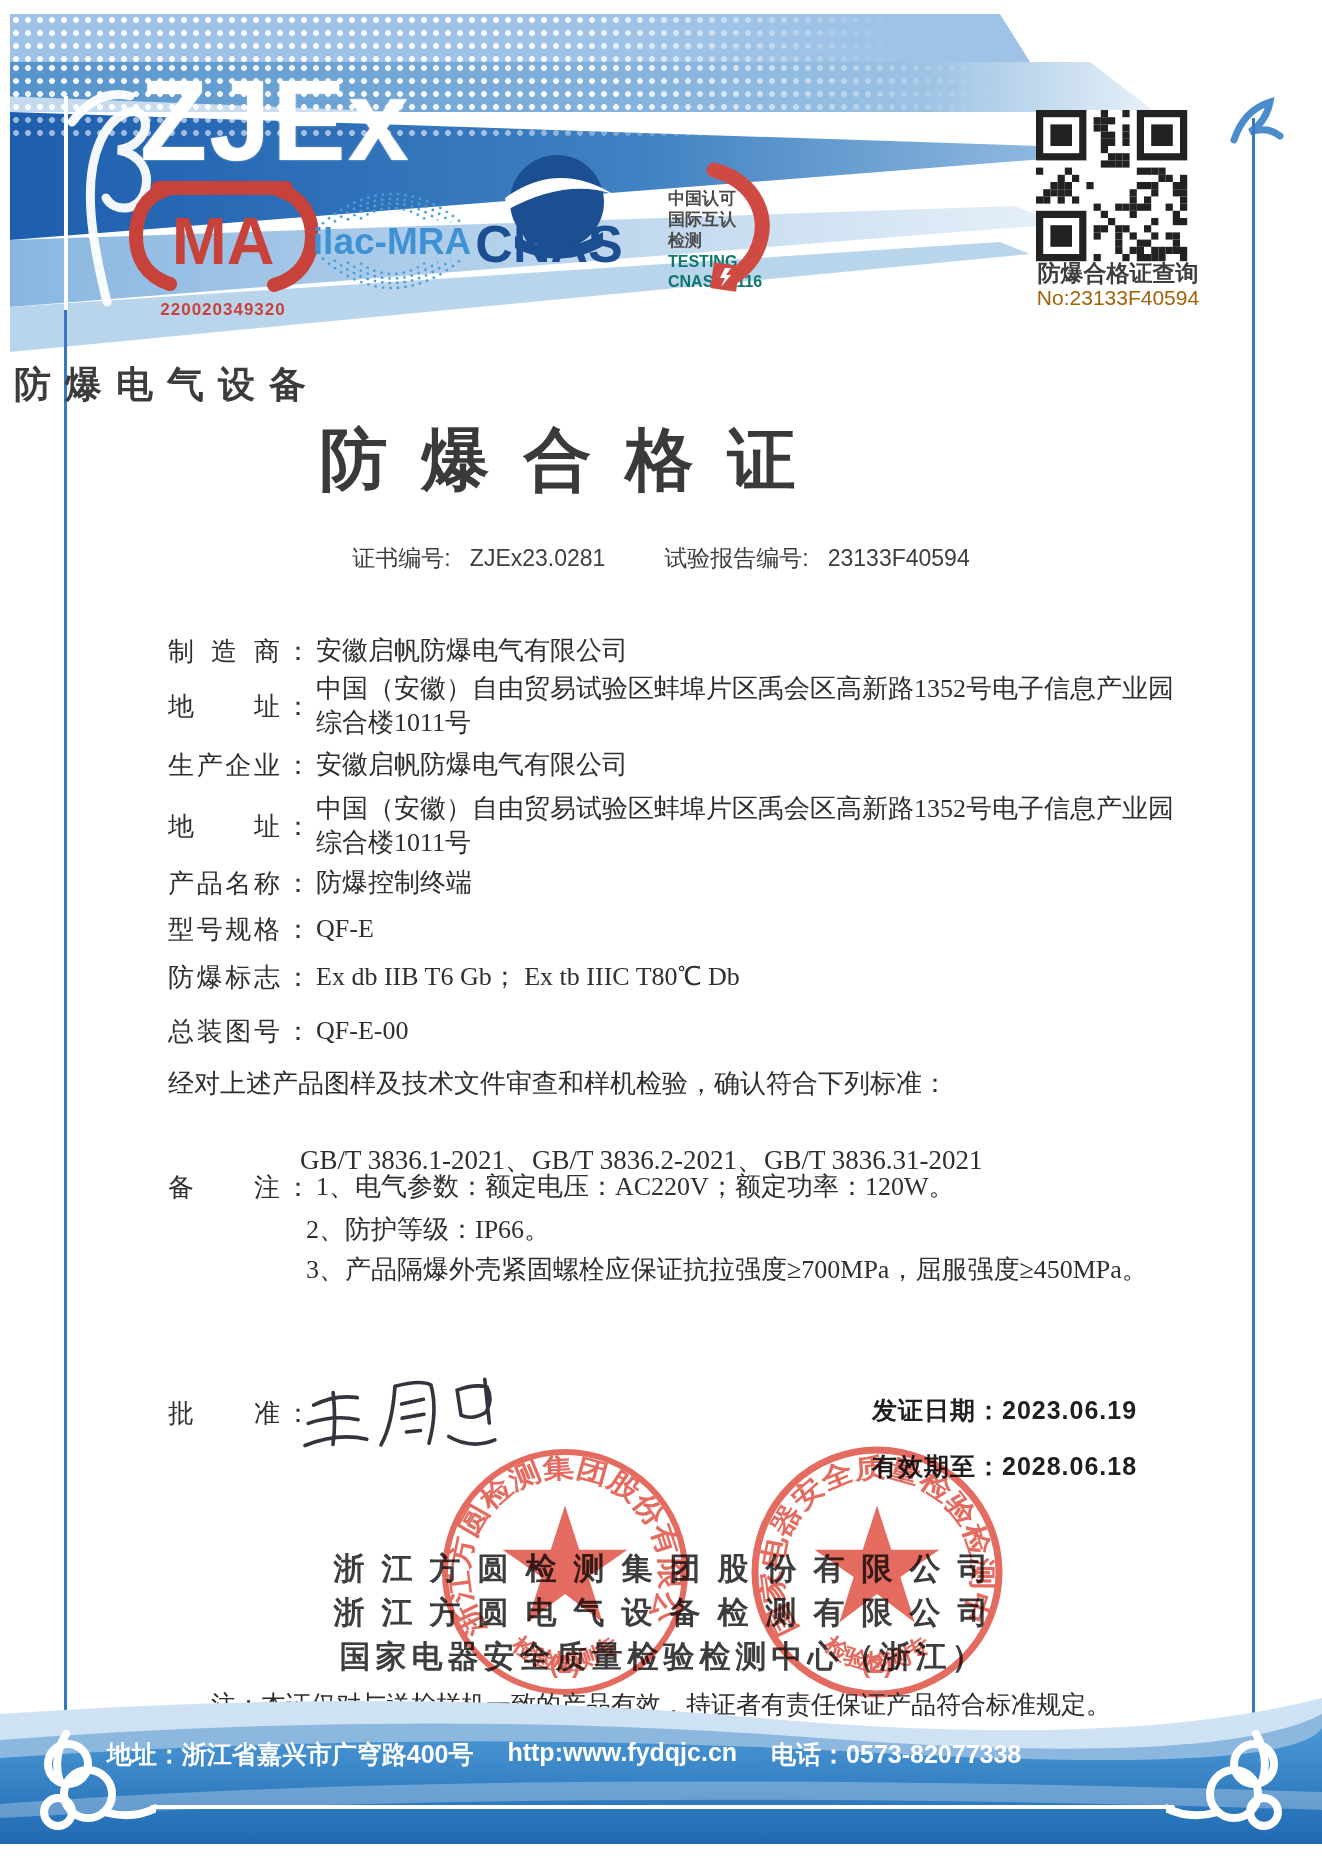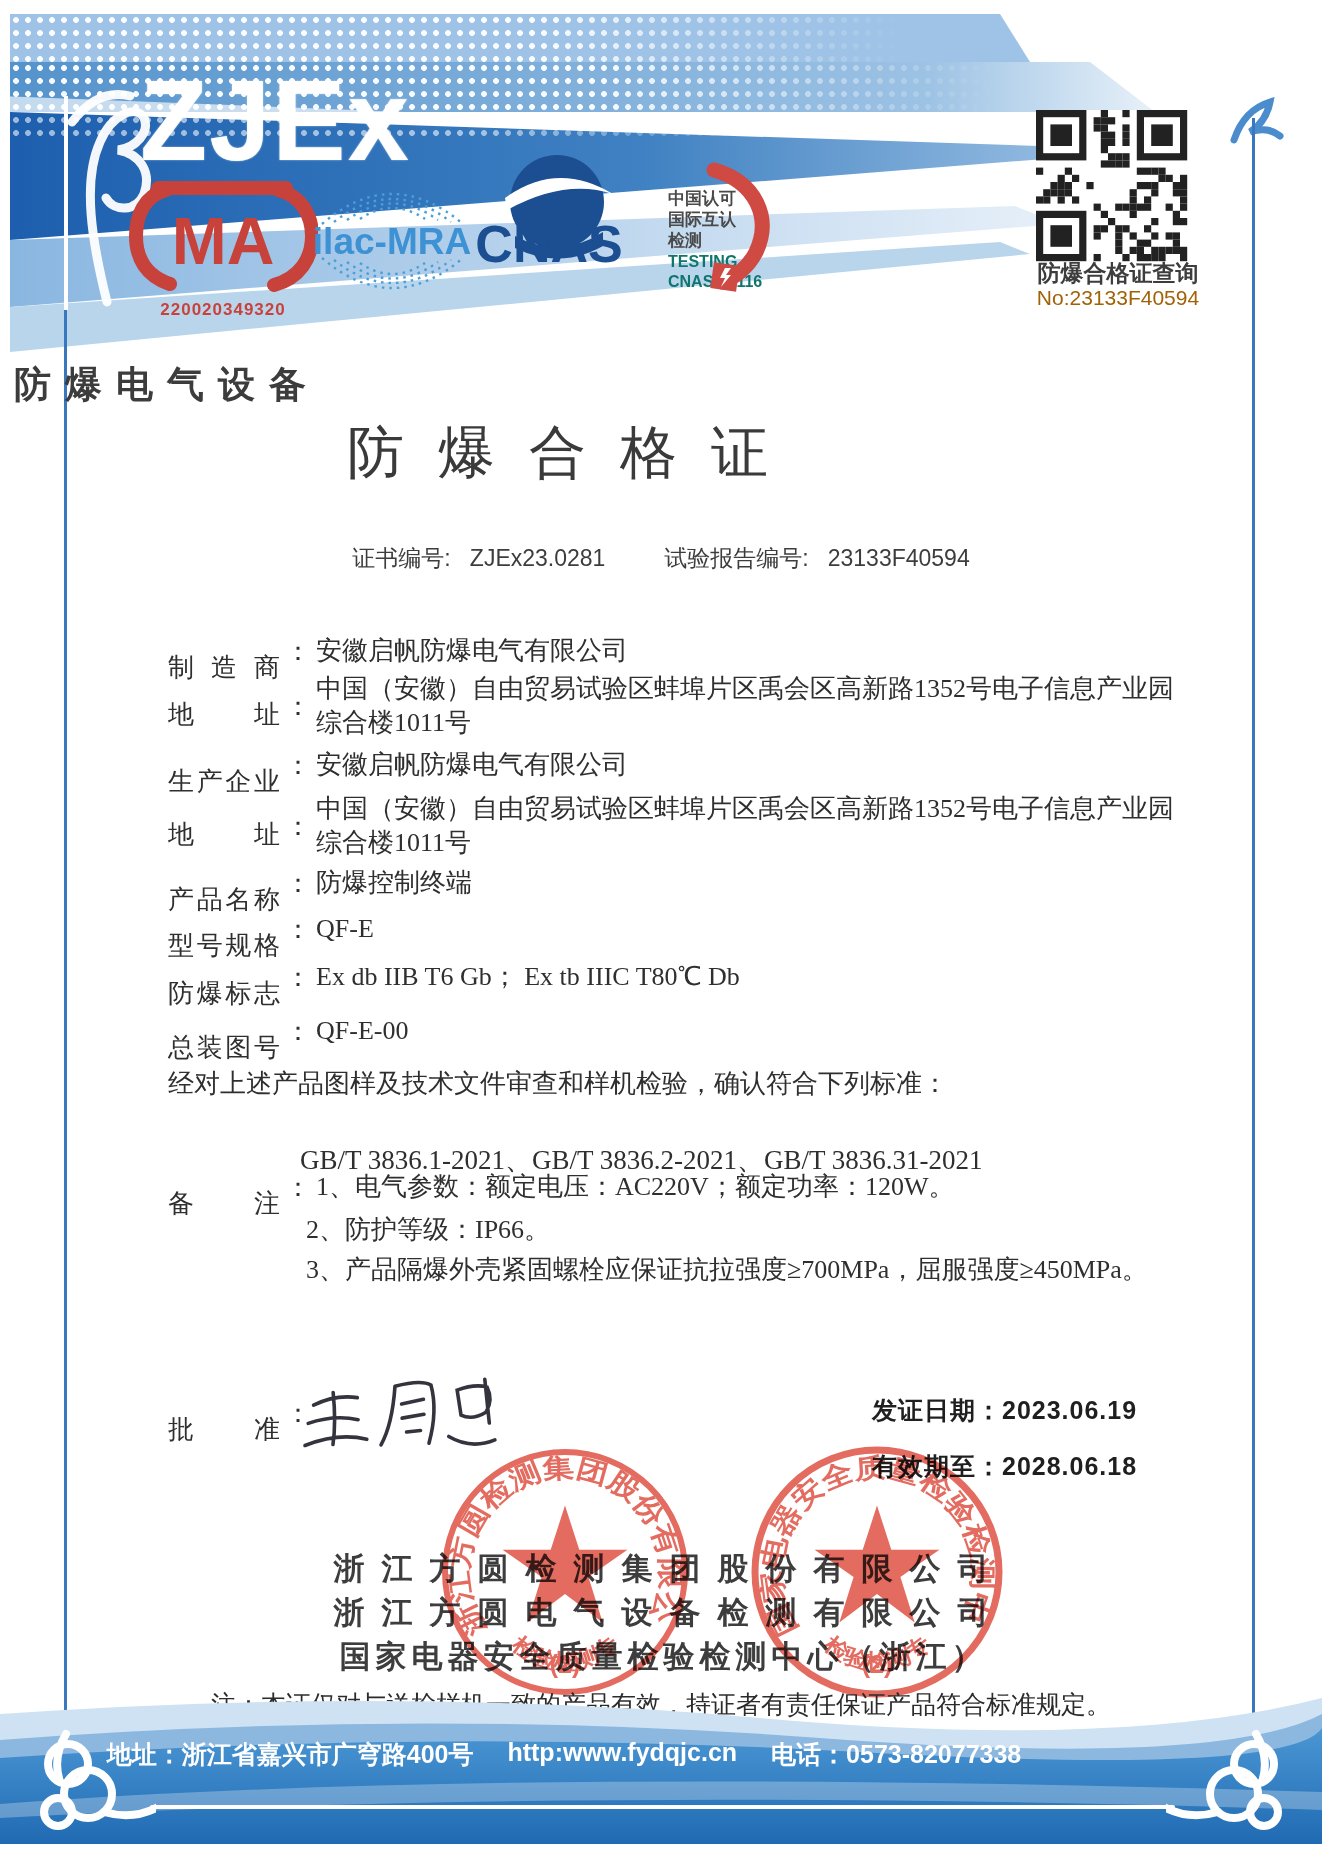--- a/index.html
+++ b/index.html
@@ -21,27 +21,27 @@
 
   
   .cma-num{left:128px;top:300px;width:190px;text-align:center;color:#c8423c;font-size:17px;letter-spacing:1px;font-weight:600;}
   .cnas-side{left:668px;top:188px;font-size:17px;color:#4a4a4a;line-height:21px;font-weight:600;}
   .cnas-testing{left:668px;top:252px;font-size:16px;color:#0f766e;font-weight:700;line-height:20px;}
   .qr-cap1{left:1028px;top:258px;width:180px;text-align:center;font-size:23px;font-weight:700;color:#3d3d3d;}
   .qr-cap2{left:1028px;top:286px;width:180px;text-align:center;font-size:21px;color:#a16207;}
 
   
   .subtitle{left:0;top:360px;width:1322px;font-size:37px;font-weight:800;color:#3c3c3c;letter-spacing:14px;text-indent:14px;}
-  .maintitle{left:0;top:415px;width:1115px;text-align:center;font-size:57px;font-weight:400;color:#3a3a3a;letter-spacing:34px;text-indent:34px;}
+  .maintitle{left:0;top:415px;width:1115px;text-align:center;font-size:68px;font-weight:700;color:#3a3a3a;letter-spacing:34px;text-indent:34px;}
   .certline{left:0;top:543px;width:1322px;text-align:center;font-size:23px;color:#3d3d3d;}
   .certline .gap{display:inline-block;width:46px;}
 
   
   .row{left:168px;font-size:26px;color:#2f2f2f;display:flex;align-items:flex-start;line-height:34px;}
-  .f-label{display:inline-block;width:112px;text-align:justify;text-align-last:justify;flex:0 0 112px;margin-top:16px;}
+  .f-label{display:inline-block;width:112px;text-align:justify;text-align-last:justify;flex:0 0 112px;}
   .f-colon{flex:0 0 36px;text-align:center;}
   .f-value{width:862px;font-family:"Liberation Serif","Liberation Sans",serif;}
   .statement{left:168px;top:1066px;font-size:26px;color:#2f2f2f;}
   .standards{left:300px;top:1142px;font-size:27px;color:#2f2f2f;}
   .remark{left:306px;font-size:26px;color:#2f2f2f;font-family:"Liberation Serif","Liberation Sans",serif;}
 
   
   .datefld{left:872px;font-size:25px;color:#1f1f1f;font-weight:600;letter-spacing:1px;}
 
   

